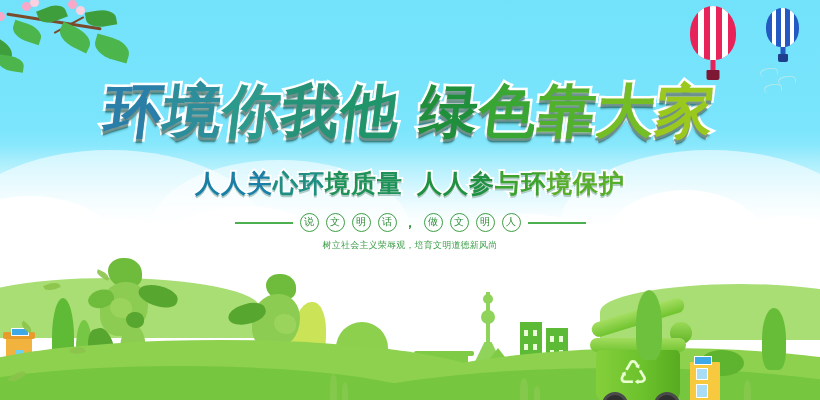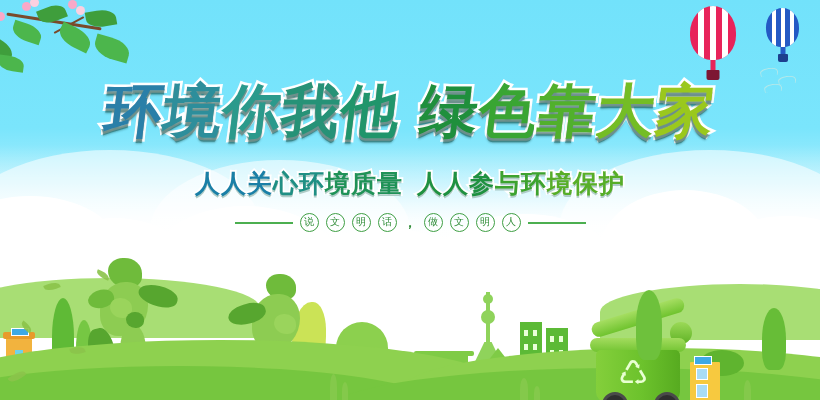--- a/index.html
+++ b/index.html
@@ -224,20 +224,21 @@
     <div class="sl-chip">话</div>
     <div class="sl-comma">，</div>
     <div class="sl-chip">做</div>
     <div class="sl-chip">文</div>
     <div class="sl-chip">明</div>
     <div class="sl-chip">人</div>
     <div class="sl-line"></div>
   </div>
 
   <div class="bodytext">
+    <div>树立社会主义荣辱观，培育文明道德新风尚</div>
   </div>
 
   <div class="ground">
 
     <div class="tower-mast" style="left:486px;bottom:52px;height:56px;"></div>
     <div class="tower-ball" style="left:481px;bottom:76px;width:14px;height:14px;"></div>
     <div class="tower-ball" style="left:483px;bottom:96px;width:10px;height:10px;"></div>
     <div class="tower-base" style="left:470px;bottom:28px;width:36px;height:30px;"></div>
 
     <div class="bldg" style="left:520px;bottom:26px;width:22px;height:52px;">

